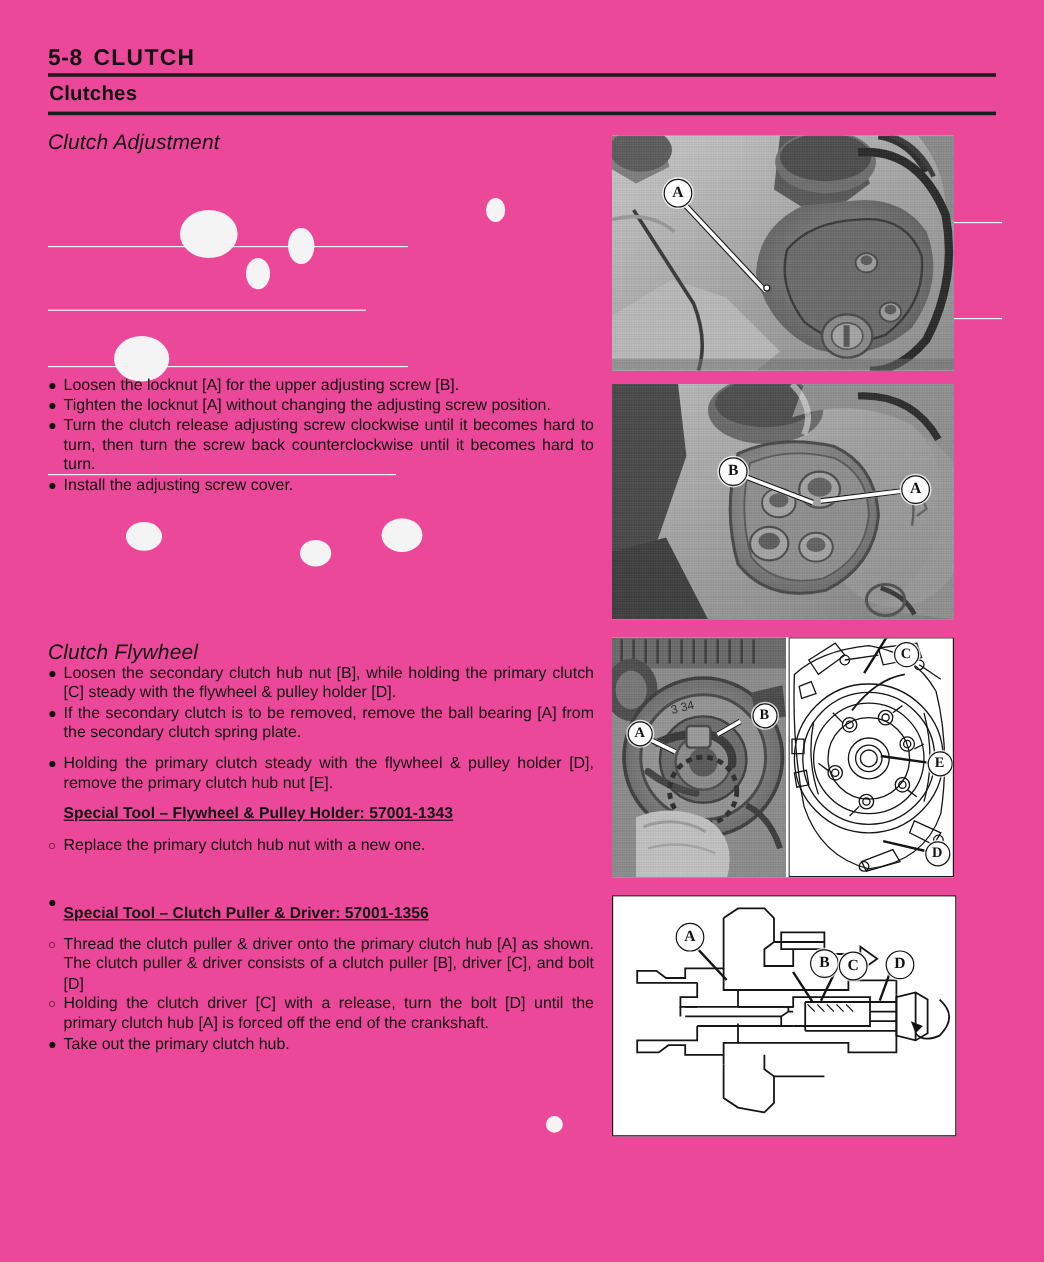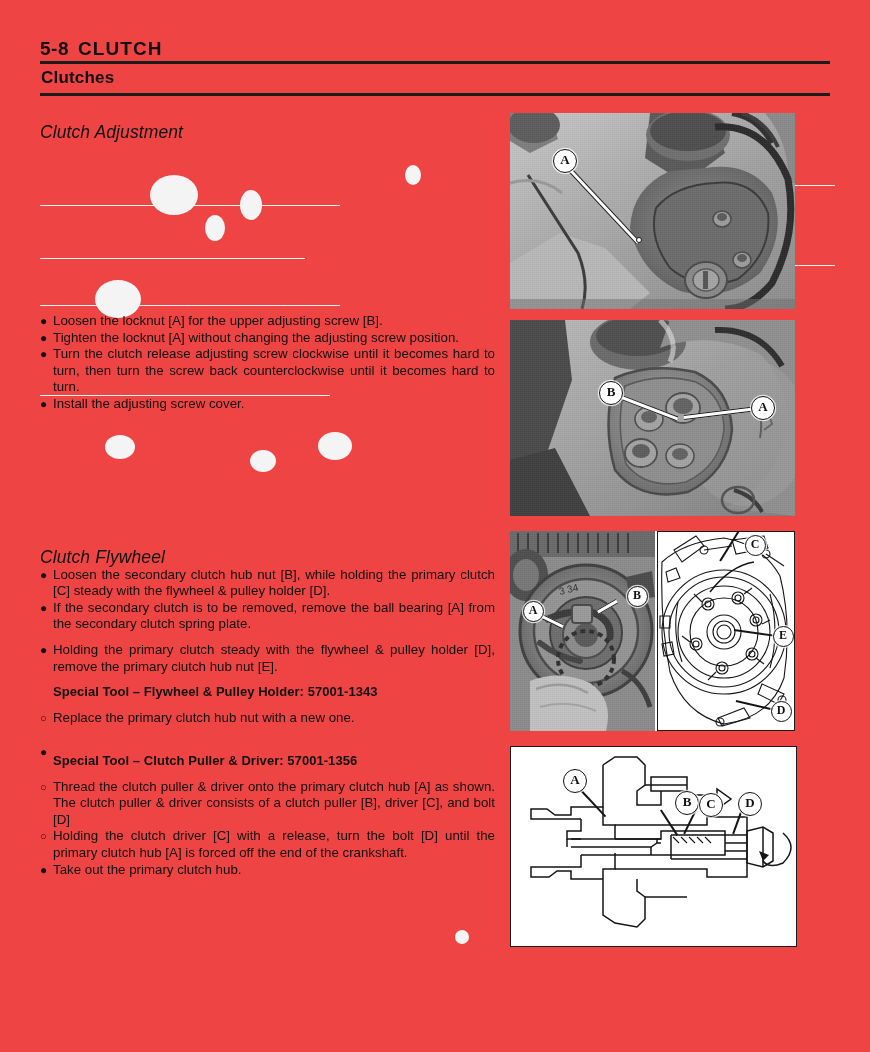--- a/index.html
+++ b/index.html
@@ -4,21 +4,21 @@
 <style>
   html, body {
     margin: 0;
     padding: 0;
     background: #ffffff;
   }
   .page {
     position: relative;
     width: 870px;
     height: 1052px;
-    background: #ef4444;
+    background: #ec4899;
     font-family: "Liberation Sans", sans-serif;
     color: #111;
     overflow: hidden;
   }
 
   
   .ghost-layer {
     position: absolute;
     inset: 0;
     pointer-events: none;
@@ -82,21 +82,21 @@
     left: 40px;
     width: 455px;
     font-size: 13.3px;
     line-height: 16.6px;
   }
   .sec-title {
     font-size: 17.5px;
     font-style: italic;
     font-weight: normal;
     letter-spacing: .1px;
-    margin: 18px 0 1px 0;
+    margin: 4px 0 1px 0;
   }
   ul.steps {
     list-style: none;
     margin: 0;
     padding: 0;
   }
   ul.steps li {
     position: relative;
     padding-left: 13px;
     margin-bottom: 0px;
@@ -112,20 +112,21 @@
     line-height: 16.6px;
   }
   ul.steps li .mk.filled::before { content: "\25CF"; }
   ul.steps li .mk.hollow::before { content: "\25CB"; font-size: 11px; }
   .tool {
     font-weight: bold;
     font-size: 13px;
     padding-left: 13px;
     margin: 9px 0 9px 0;
     letter-spacing: .05px;
+    text-decoration: underline;
   }
   .gap-s { height: 9px; }
 
   
   .fig {
     position: absolute;
     overflow: hidden;
     background: #cfcfcf;
   }
   .fig.bordered { border: 1.6px solid #1a1a1a; background: #fff; }

